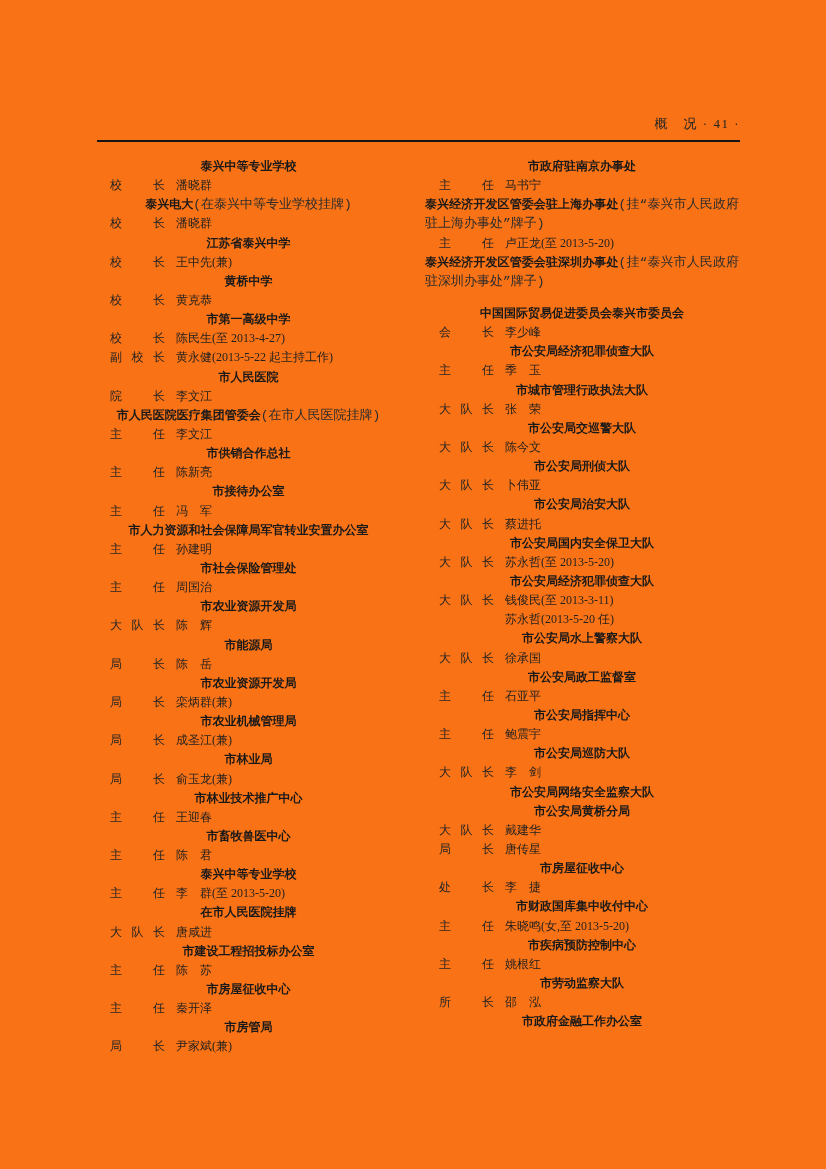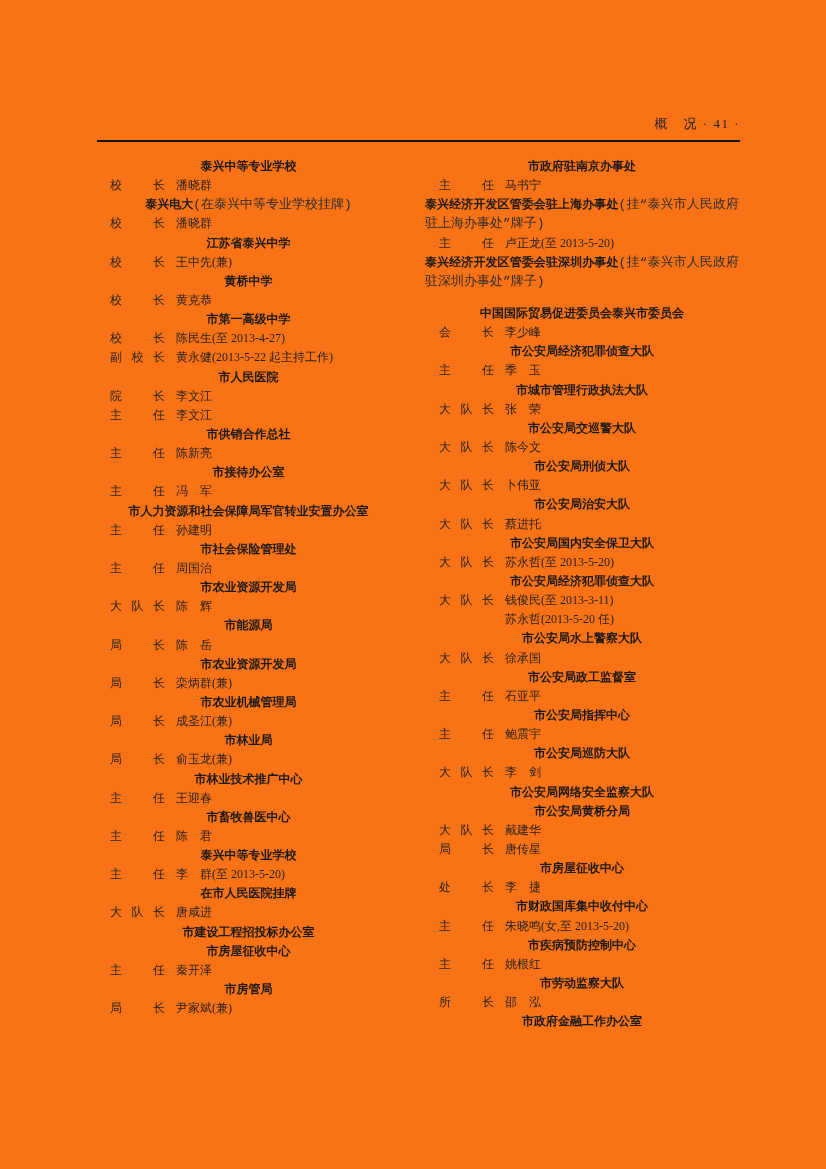--- a/index.html
+++ b/index.html
@@ -77,20 +77,21 @@
       <div class="row o"><span class="title">校 长</span><span class="name">潘晓群</span></div>
       <div class="row h"><span class="hname">江苏省泰兴中学</span></div>
       <div class="row o"><span class="title">校 长</span><span class="name">王中先(兼)</span></div>
       <div class="row h"><span class="hname">黄桥中学</span></div>
       <div class="row o"><span class="title">校 长</span><span class="name">黄克恭</span></div>
       <div class="row h"><span class="hname">市第一高级中学</span></div>
       <div class="row o"><span class="title">校 长</span><span class="name">陈民生(至 2013-4-27)</span></div>
       <div class="row o"><span class="title">副 校 长</span><span class="name">黄永健(2013-5-22 起主持工作)</span></div>
       <div class="row h"><span class="hname">市人民医院</span></div>
       <div class="row o"><span class="title">院 长</span><span class="name">李文江</span></div>
+      <div class="row h"><span class="hname">市人民医院医疗集团管委会</span><span class="note">(在市人民医院挂牌)</span></div>
       <div class="row o"><span class="title">主 任</span><span class="name">李文江</span></div>
       <div class="row h"><span class="hname">市供销合作总社</span></div>
       <div class="row o"><span class="title">主 任</span><span class="name">陈新亮</span></div>
       <div class="row h"><span class="hname">市接待办公室</span></div>
       <div class="row o"><span class="title">主 任</span><span class="name">冯　军</span></div>
       <div class="row h"><span class="hname">市人力资源和社会保障局军官转业安置办公室</span></div>
       <div class="row o"><span class="title">主 任</span><span class="name">孙建明</span></div>
       <div class="row h"><span class="hname">市社会保险管理处</span></div>
       <div class="row o"><span class="title">主 任</span><span class="name">周国治</span></div>
       <div class="row h"><span class="hname">市农业资源开发局</span></div>
@@ -105,20 +106,21 @@
       <div class="row o"><span class="title">局 长</span><span class="name">俞玉龙(兼)</span></div>
       <div class="row h"><span class="hname">市林业技术推广中心</span></div>
       <div class="row o"><span class="title">主 任</span><span class="name">王迎春</span></div>
       <div class="row h"><span class="hname">市畜牧兽医中心</span></div>
       <div class="row o"><span class="title">主 任</span><span class="name">陈　君</span></div>
       <div class="row h"><span class="hname">泰兴中等专业学校</span></div>
       <div class="row o"><span class="title">主 任</span><span class="name">李　群(至 2013-5-20)</span></div>
       <div class="row h"><span class="hname">在市人民医院挂牌</span></div>
       <div class="row o"><span class="title">大 队 长</span><span class="name">唐咸进</span></div>
       <div class="row h"><span class="hname">市建设工程招投标办公室</span></div>
+      <div class="row o"><span class="title">主 任</span><span class="name">陈　苏</span></div>
       <div class="row h"><span class="hname">市房屋征收中心</span></div>
       <div class="row o"><span class="title">主 任</span><span class="name">秦开泽</span></div>
       <div class="row h"><span class="hname">市房管局</span></div>
       <div class="row o"><span class="title">局 长</span><span class="name">尹家斌(兼)</span></div>
     </div>
   <div class="col col-right" id="col-right">
       <div class="row h"><span class="hname">市政府驻南京办事处</span></div>
       <div class="row o"><span class="title">主 任</span><span class="name">马书宁</span></div>
       <div class="row h2"><span class="hname">泰兴经济开发区管委会驻上海办事处</span><span class="note">(挂“泰兴市人民政府驻上海办事处”牌子)</span></div>
       <div class="row o"><span class="title">主 任</span><span class="name">卢正龙(至 2013-5-20)</span></div>

